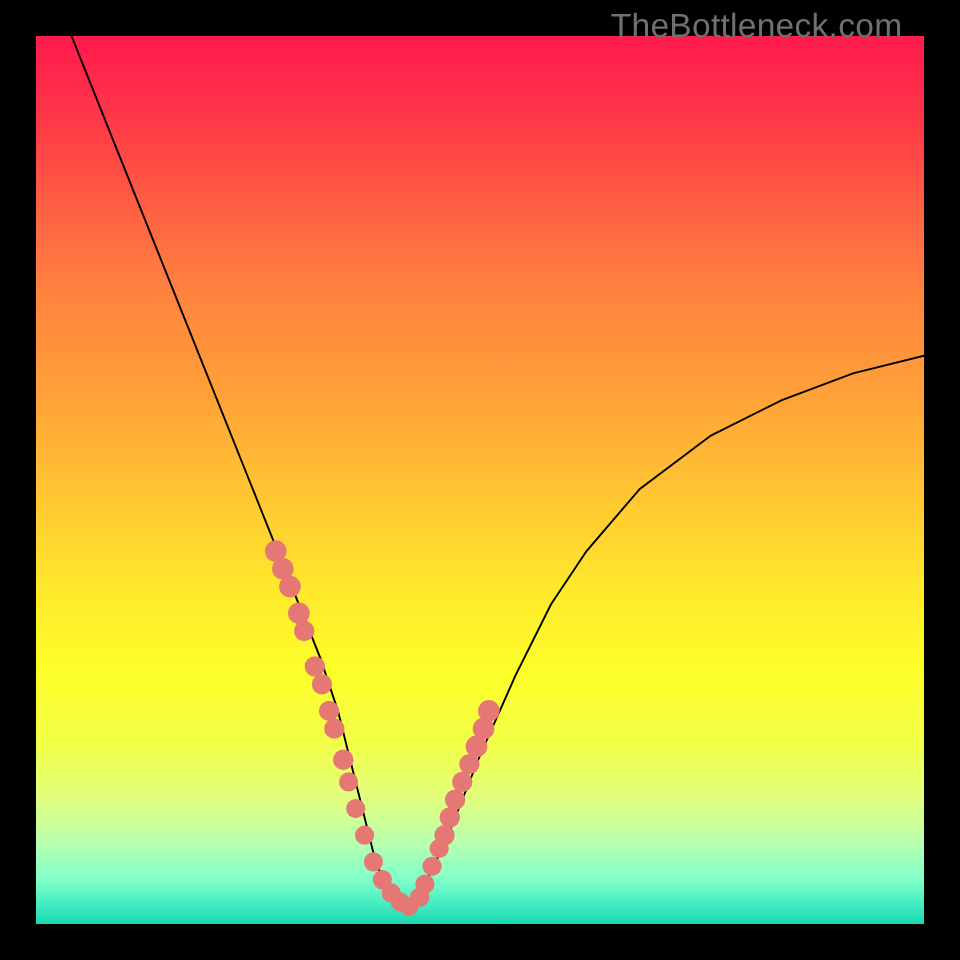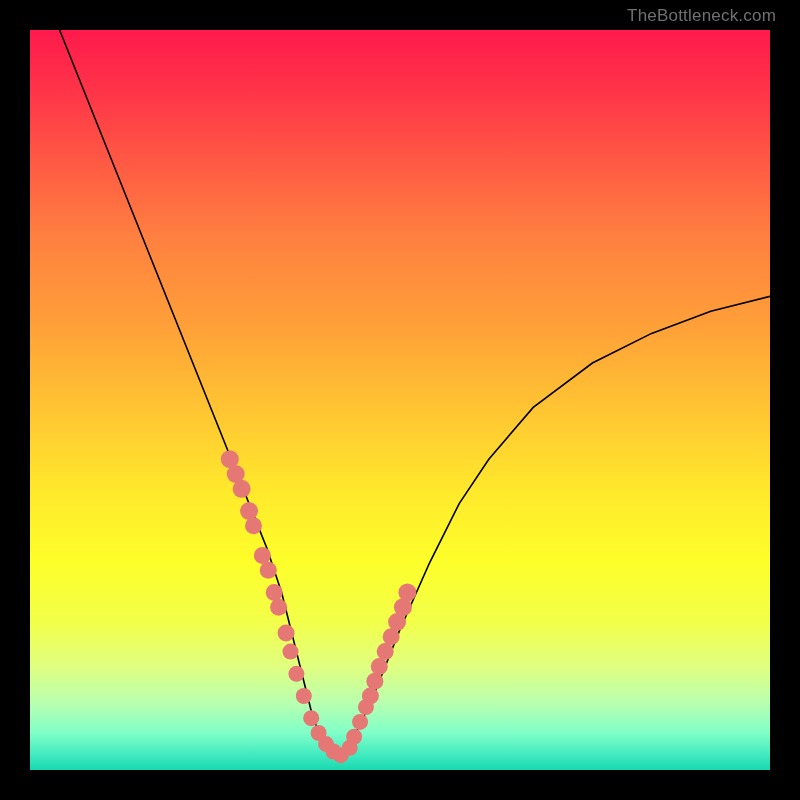--- a/index.html
+++ b/index.html
@@ -34,25 +34,25 @@
       #f2ff4a 80%,
       #e0ff80 86%,
       #b8ffb0 91%,
       #80ffc8 95%,
       #40eac0 98%,
       #18d8b0 100%
     );
   }
   .watermark {
     position: absolute;
-    right: 24px;
+    right: 48px;
     top: 6px;
     color: #707070;
     font-family: Arial, Helvetica, sans-serif;
-    font-size: 17px;
+    font-size: 28px;
     font-weight: 500;
     letter-spacing: 0.2px;
   }
   svg.curve-layer {
     position: absolute;
     left: 30px;
     top: 30px;
     width: 740px;
     height: 740px;
   }

